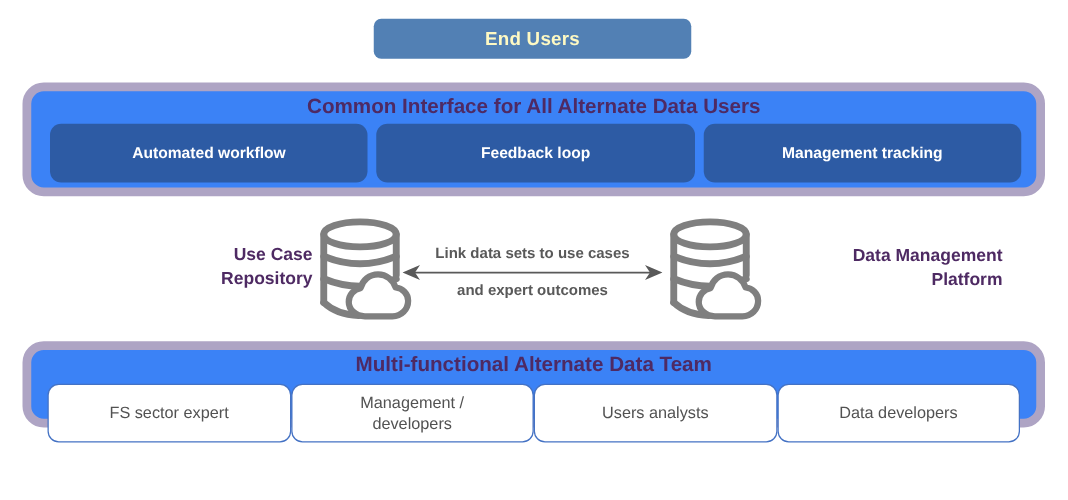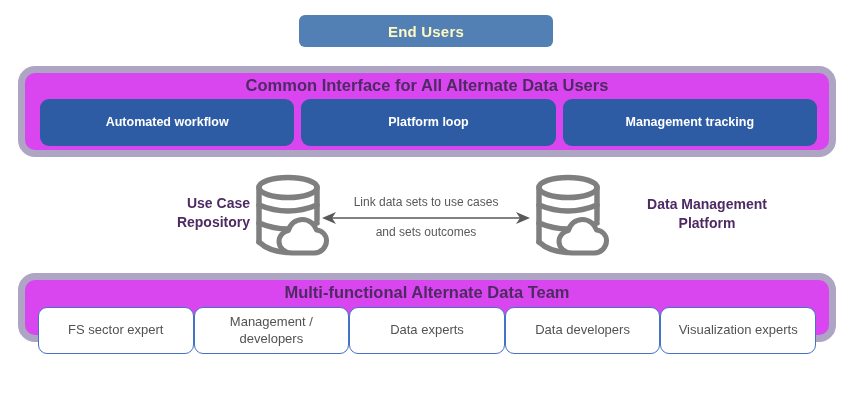--- a/index.html
+++ b/index.html
@@ -5,62 +5,62 @@
   html,body{margin:0;padding:0;background:#ffffff;}
   body{font-family:"Liberation Sans",sans-serif;-webkit-font-smoothing:antialiased;}
   .canvas{position:relative;width:854px;height:400px;background:#ffffff;overflow:hidden;}
 
   
   .end-users{position:absolute;left:299px;top:15px;width:254px;height:32px;
     background:var(--accent-blue,#5280B4);border-radius:6px;color:#fef9c3;font-weight:700;
     font-size:15px;display:flex;align-items:center;justify-content:center;letter-spacing:.2px;}
 
   
-  .panel{position:absolute;left:18px;width:818px;background:#d946ef;
+  .panel{position:absolute;left:18px;width:818px;background:#3b82f6;
     border:7px solid var(--purple-border,#AEA4C4);border-radius:17px;box-sizing:border-box;}
   .panel-top{top:66px;height:91px;}
   .panel-bottom{top:273px;height:69px;}
   .panel-title{text-align:center;color:var(--title-purple,#4E2A63);font-weight:700;
     font-size:16.5px;padding-top:2px;line-height:21px;}
 
   .btn-row{display:flex;gap:7px;padding:3px 12px 13px 15px;}
   .blue-btn{flex:1;height:47px;background:var(--dark-blue,#2D5BA4);border-radius:9px;
     color:#fff;font-weight:700;font-size:12.5px;line-height:1.3;display:flex;
     align-items:center;justify-content:center;text-align:center;white-space:pre-line;}
 
   .team-row{display:flex;padding:4px 13px 0 13px;}
   .white-box{flex:1;height:47px;background:#fff;border:1.5px solid var(--box-border-blue,#4472C4);
     border-radius:9px;color:#525252;font-size:13px;line-height:1.25;display:flex;
     align-items:center;justify-content:center;text-align:center;white-space:pre-line;box-sizing:border-box;}
 
   
   .mid-label{position:absolute;color:var(--title-purple,#4E2A63);font-weight:700;
     font-size:14px;line-height:19px;white-space:pre-line;}
   .uc-label{left:100px;top:194px;width:150px;text-align:right;}
-  .dm-label{left:612px;top:195px;width:190px;text-align:center;}
+  .dm-label{left:612px;top:195px;width:190px;text-align:right;}
   .db-icon{position:absolute;width:84px;height:84px;}
   .db-left{left:254px;top:174px;}
   .db-right{left:534px;top:174px;}
   .arrow-block{position:absolute;left:322px;top:196px;width:208px;display:flex;
-    flex-direction:column;align-items:center;color:var(--text-gray,#595959);font-size:12px;}
+    flex-direction:column;align-items:center;color:var(--text-gray,#595959);font-size:12px;font-weight:bold;}
   .arrow-block .t{line-height:13px;white-space:nowrap;}
   .arrow-svg{display:block;margin:2px 0 1px;}
 </style>
 </head>
 <body>
 
 <div class="canvas">
 
   <div class="end-users">End Users</div>
 
   <div class="panel panel-top">
     <div class="panel-title">Common Interface for All Alternate Data Users</div>
     <div class="btn-row">
       <div class="blue-btn">Automated workflow</div>
-      <div class="blue-btn">Platform loop</div>
+      <div class="blue-btn">Feedback loop</div>
       <div class="blue-btn">Management tracking</div>
     </div>
   </div>
 
   <div class="mid-label uc-label">Use Case
 Repository</div>
 
   <div class="db-icon db-left">
     <svg viewBox="0 0 84 84" width="84" height="84">
       <g fill="none" stroke="#7F7F7F" stroke-width="5.5" stroke-linecap="round" stroke-linejoin="round">
@@ -75,21 +75,21 @@
     </svg>
   </div>
 
   <div class="arrow-block">
     <div class="t">Link data sets to use cases</div>
     <svg class="arrow-svg" width="208" height="14" viewBox="0 0 208 14">
       <line x1="9" y1="7" x2="199" y2="7" stroke="#595959" stroke-width="1.4"></line>
       <path d="M14 1 L0 7 L14 13 L10 7 Z" fill="#595959"></path>
       <path d="M194 1 L208 7 L194 13 L198 7 Z" fill="#595959"></path>
     </svg>
-    <div class="t">and sets outcomes</div>
+    <div class="t">and expert outcomes</div>
   </div>
 
   <div class="db-icon db-right">
     <svg viewBox="0 0 84 84" width="84" height="84">
       <g fill="none" stroke="#7F7F7F" stroke-width="5.5" stroke-linecap="round" stroke-linejoin="round">
         <ellipse cx="34" cy="13.5" rx="29" ry="10"></ellipse>
         <path d="M5 13.5 L5 68"></path>
         <path d="M63 13.5 L63 46"></path>
         <path d="M5 31 Q34 43 63 31"></path>
         <path d="M5 49 Q34 61 63 49"></path>
@@ -101,19 +101,18 @@
 
   <div class="mid-label dm-label">Data Management
 Platform</div>
 
   <div class="panel panel-bottom">
     <div class="panel-title">Multi-functional Alternate Data Team</div>
     <div class="team-row">
       <div class="white-box">FS sector expert</div>
       <div class="white-box">Management /
 developers</div>
-      <div class="white-box">Data experts</div>
+      <div class="white-box">Users analysts</div>
       <div class="white-box">Data developers</div>
-      <div class="white-box">Visualization experts</div>
     </div>
   </div>
 
 </div>
 
 </body></html>

